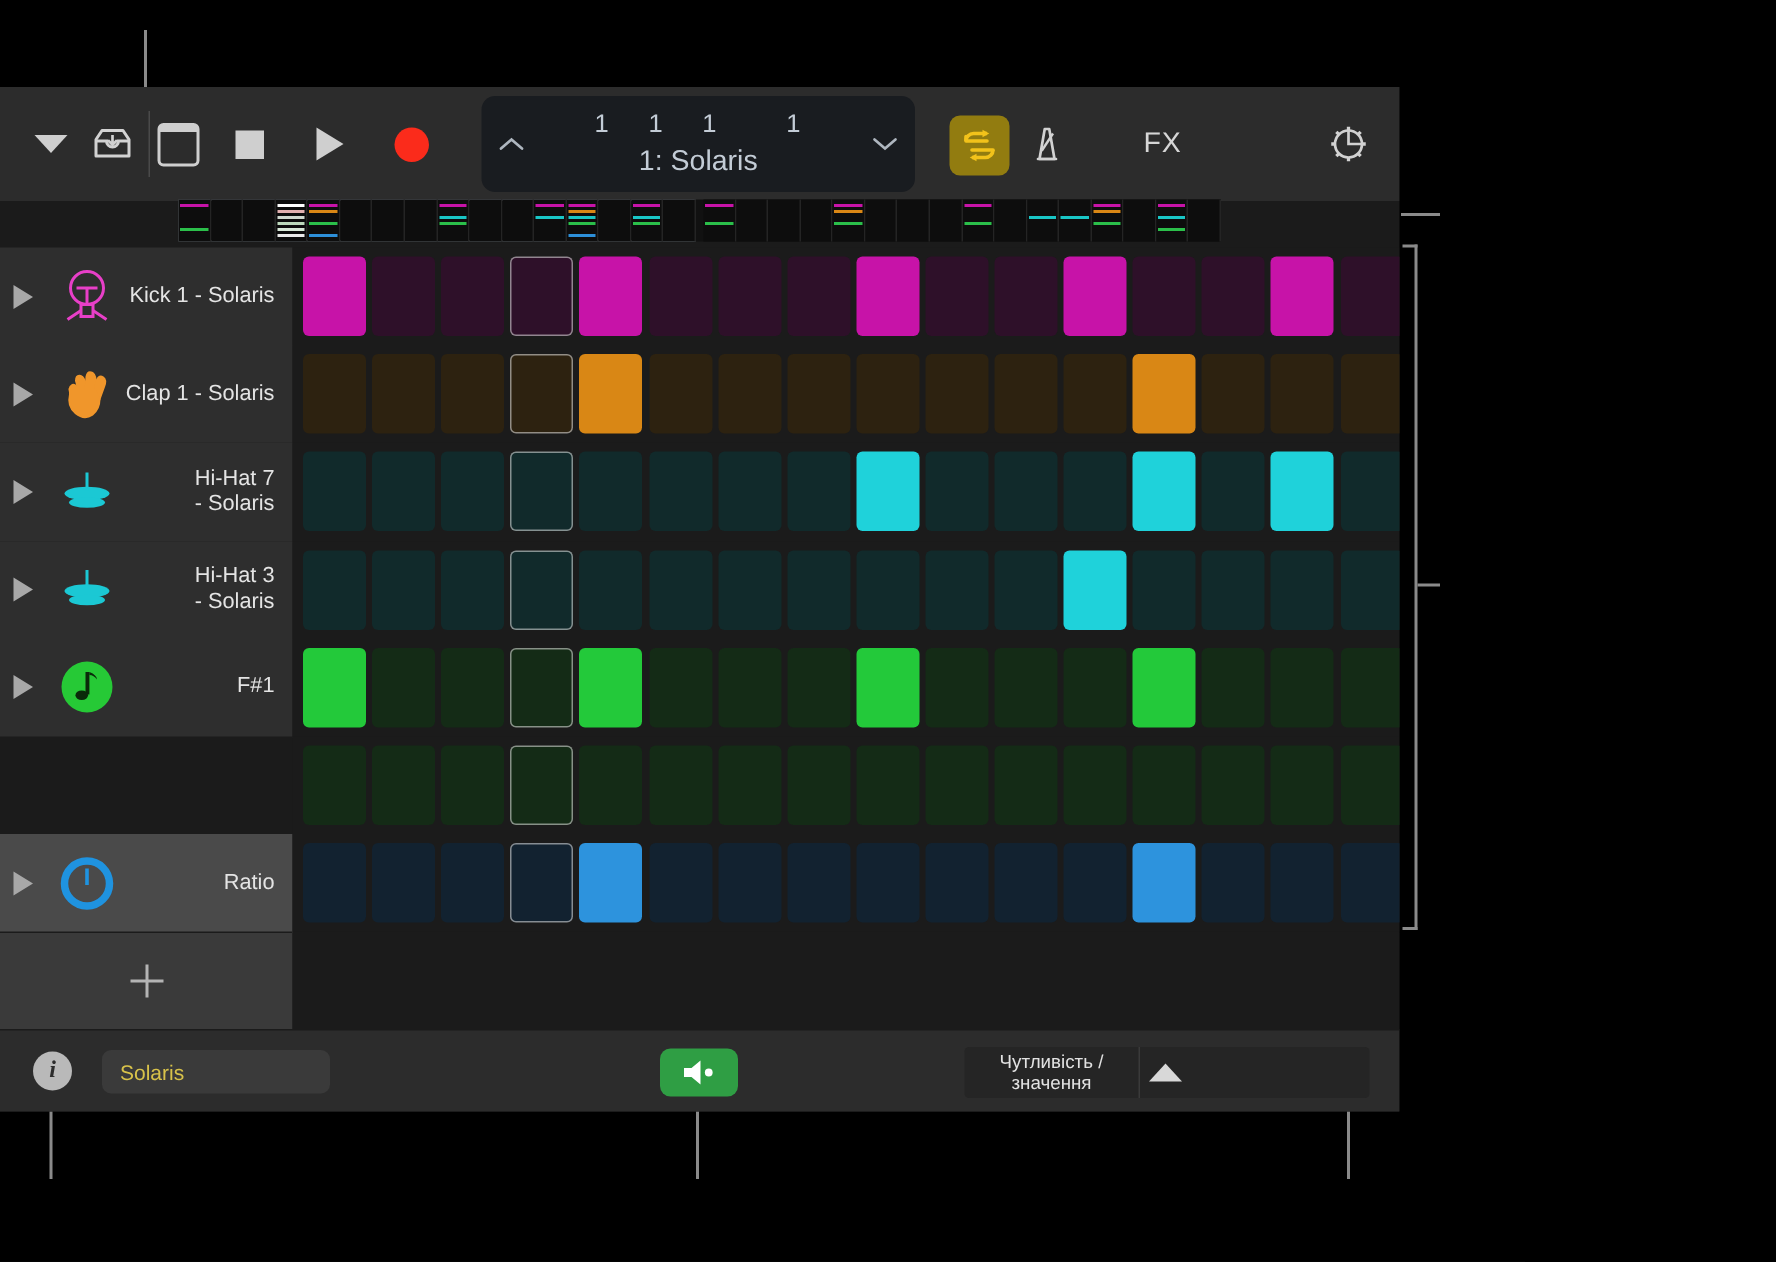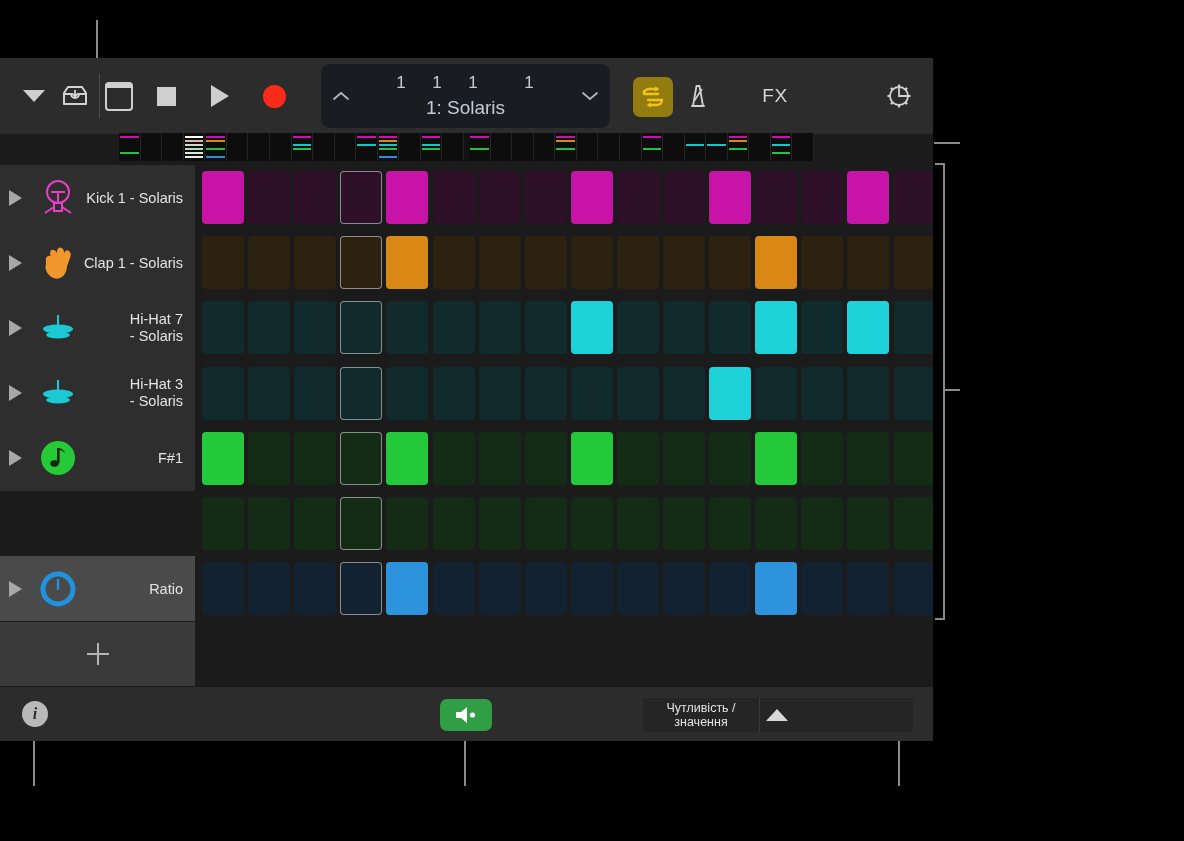--- a/index.html
+++ b/index.html
@@ -505,20 +505,23 @@
 
     <div id="addrow">
       <div class="plus"></div>
     </div>
     <div id="addrowrest"></div>
 
     <div id="bottom">
       <div id="infobtn">
         <span>i</span>
       </div>
+      <div id="namefield">
+        <span>Solaris</span>
+      </div>
       <div id="spkbtn">
         <svg width="26" height="22" viewBox="0 0 26 22">
           <path d="M3 8 H8 L14 3 V19 L8 14 H3 Z" fill="#fff"></path>
           <circle cx="19.5" cy="11" r="2.6" fill="#fff"></circle>
         </svg>
       </div>
       <div id="segctl">
           <div class="seg" style="width: 117px;"><span style="white-space: pre-line;">Чутливість /
 значення</span></div>
           <div class="seg arrow" style="width: 34px;"><div class="up-tri"></div></div>

